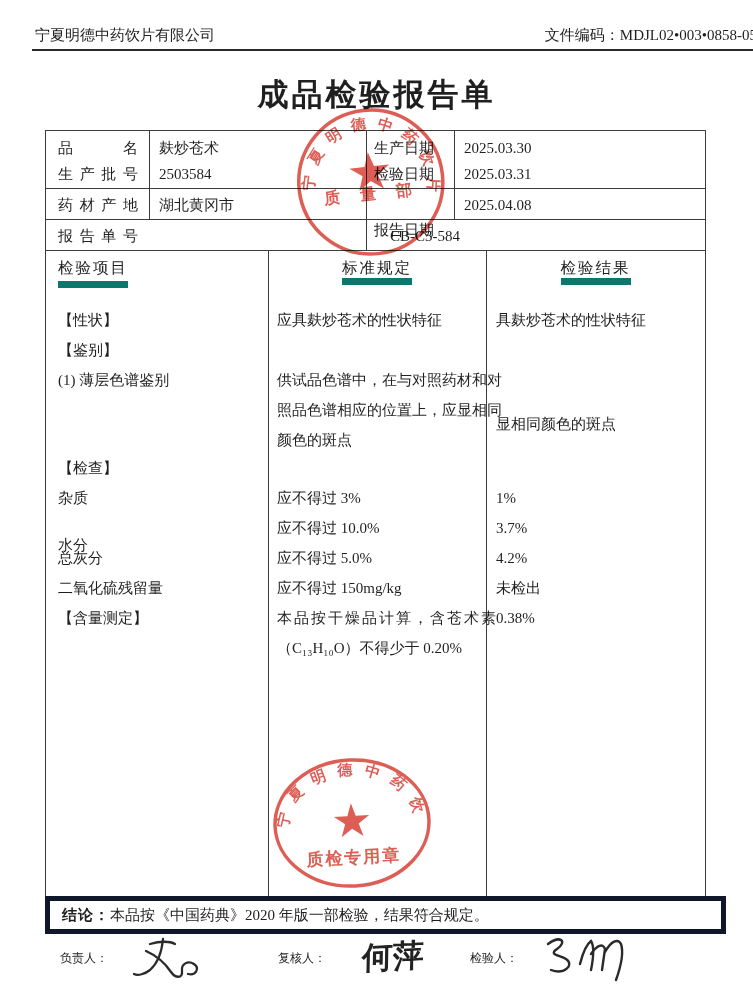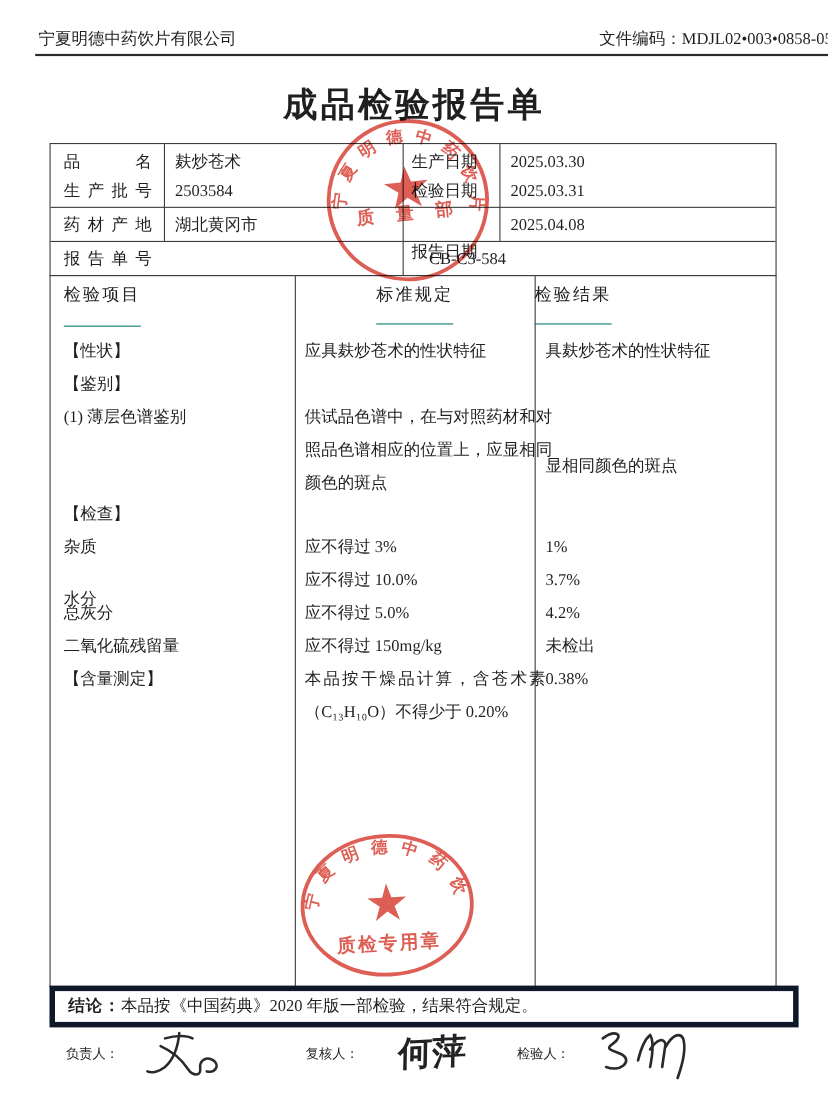--- a/index.html
+++ b/index.html
@@ -14,21 +14,21 @@
   #hdr-code{right:-4px;top:26px;font-size:15px;white-space:nowrap;}
   #hdr-rule{left:32px;right:0;top:49px;border-top:2px solid #2b2b2b;}
   
   #doc-title{left:0;top:74px;width:100%;text-align:center;font-size:31px;font-weight:bold;letter-spacing:3px;}
   
   #info-table{left:45px;top:130px;width:659px;height:119px;border:1px solid #3c3c3c;}
   .line{position:absolute;background:#3c3c3c;}
   .jlabel{width:80px;text-align:justify;text-align-last:justify;}
   
   #result-table{left:45px;top:250px;width:659px;height:646px;border:1px solid #3c3c3c;}
-  .colhead{font-size:15.5px;letter-spacing:2px;border-bottom:1px solid #0f766e;padding-bottom:17px;white-space:nowrap;}
+  .colhead{font-size:15.5px;letter-spacing:2px;border-bottom:7px solid #0f766e;padding-bottom:2px;white-space:nowrap;}
   
   #conclusion-box{left:45px;top:896px;width:659px;height:28px;border:5px solid #0f172a;font-size:15px;line-height:28px;padding-left:12px;white-space:nowrap;}
   #conclusion-box b{letter-spacing:1px;}
   
   .sig-label{font-size:12px;line-height:20px;white-space:nowrap;}
   .sig-name{font-size:31px;font-weight:bold;transform:rotate(-3deg) skewX(-4deg);color:#222;}
   
   .stamp{mix-blend-mode:multiply;opacity:.88;}
   #stamp-top{left:286px;top:100px;transform:rotate(-6deg);}
   #stamp-bottom{left:261px;top:747px;transform:rotate(-3deg);}
@@ -67,21 +67,21 @@
     <div class="abs t15" style="left:328px;top:63px;margin-top:25px;">报告日期</div>
     <div class="abs t15" style="left:418px;top:63px;">2025.04.08</div>
   </div>
 
   <div class="abs" id="result-table">
     <div class="line" style="left:222px;top:0;width:1px;height:646px;"></div>
     <div class="line" style="left:440px;top:0;width:1px;height:646px;"></div>
 
     <div class="abs colhead" style="left:12px;top:7px;">检验项目</div>
     <div class="abs" style="left:222px;top:7px;width:218px;text-align:center;"><span class="colhead">标准规定</span></div>
-    <div class="abs" style="left:440px;top:7px;width:219px;"><span class="colhead">检验结果</span></div>
+    <div class="abs" style="left:440px;top:7px;width:219px;text-align:center;"><span class="colhead">检验结果</span></div>
 
     <div class="abs t15" style="left:12px;top:58px;">【性状】</div>
     <div class="abs t15" style="left:12px;top:88px;">【鉴别】</div>
     <div class="abs t15" style="left:12px;top:118px;">(1) 薄层色谱鉴别</div>
     <div class="abs t15" style="left:12px;top:206px;">【检查】</div>
     <div class="abs t15" style="left:12px;top:236px;">杂质</div>
     <div class="abs t15" style="left:12px;top:283px;">水分</div>
     <div class="abs t15" style="left:12px;top:296px;">总灰分</div>
     <div class="abs t15" style="left:12px;top:326px;">二氧化硫残留量</div>
     <div class="abs t15" style="left:12px;top:356px;">【含量测定】</div>

